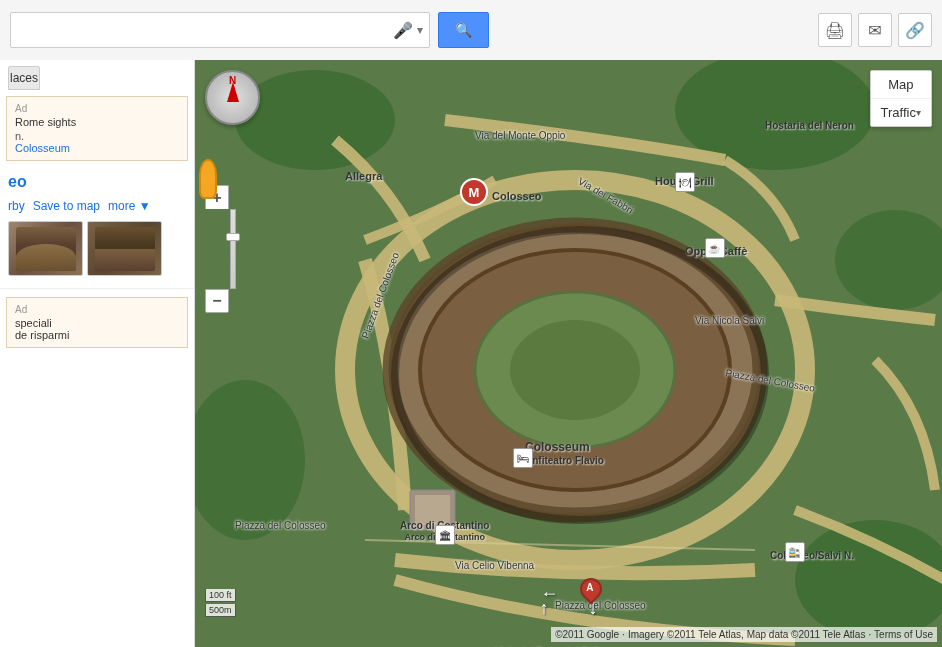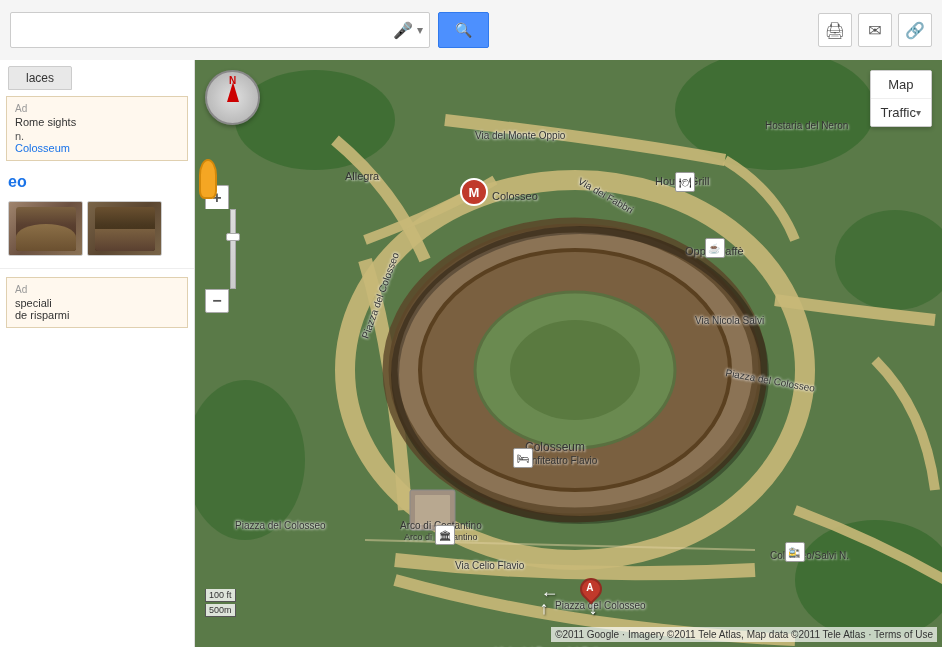--- a/index.html
+++ b/index.html
@@ -94,21 +94,21 @@
       background: white;
       border-right: 1px solid #ddd;
       z-index: 50;
       overflow: hidden;
     }
 
     .sidebar-places-tab {
       background: #e8e8e8;
       border: 1px solid #ccc;
       border-radius: 2px 2px 0 0;
-      padding: 4px 17px;
+      padding: 4px 1px;
       font-size: 12px;
       color: #333;
       display: inline-block;
       margin: 6px 8px 0 8px;
       cursor: pointer;
     }
 
     .sidebar-ad-box {
       background: #fff8ee;
       border: 1px solid #e0d0b0;
@@ -220,21 +220,21 @@
       bottom: 0;
       overflow: hidden;
       background: #4a7c59;
     }
 
     
     .map-label {
       position: absolute;
       font-size: 11px;
       color: #333;
-      font-weight: normal;
+      font-weight: bold;
       text-shadow: 1px 1px 2px rgba(255,255,255,0.8);
       white-space: nowrap;
     }
 
     
     .map-controls {
       position: absolute;
       top: 10px;
       left: 10px;
       z-index: 10;
@@ -540,20 +540,25 @@
     <div class="sidebar-ad-label">Ad</div>
     <div class="sidebar-ad-title">Rome sights</div>
     <div class="sidebar-ad-subtitle" style="font-size:11px;color:#555;">n.</div>
     <a class="sidebar-ad-link">Colosseum</a>
   </div>
 
   
   <div class="sidebar-colosseo-label">eo</div>
 
   
+  <div class="sidebar-actions">
+    <span style="color:#1a73e8;cursor:pointer;font-size:12px;">rby</span>
+    <span style="color:#1a73e8;cursor:pointer;font-size:12px;">Save to map</span>
+    <span style="color:#1a73e8;cursor:pointer;font-size:12px;">more ▼</span>
+  </div>
 
   
   <div class="sidebar-thumbs">
     <div class="thumb-img colosseum1">
 
       <div style="width:60px;height:44px;background:linear-gradient(180deg,#7a6040 0%,#5a4030 40%,#4a3020 100%);border-radius:3px;position:relative;overflow:hidden;">
         <div style="position:absolute;bottom:0;left:0;right:0;height:60%;background:linear-gradient(180deg,#8b6f47,#6b5030);border-radius:50% 50% 0 0;"></div>
       </div>
     </div>
     <div class="thumb-img colosseum2">
@@ -630,21 +635,21 @@
     <rect x="220" y="435" width="35" height="30" fill="#b8a890" rx="1"></rect>
 
     <line x1="170" y1="480" x2="560" y2="490" stroke="#e0d0a0" stroke-width="2" opacity="0.5"></line>
   </svg>
 
   <div class="street-label" style="top:70px; left:280px;">Via del Monte Oppio</div>
   <div class="street-label" style="top:130px; left:380px; transform:rotate(30deg);">Via dei Fabbri</div>
   <div class="street-label" style="top:255px; left:500px;">Via Nicola Salvi</div>
   <div class="street-label" style="top:315px; left:530px; transform:rotate(10deg);">Piazza del Colosseo</div>
   <div class="street-label" style="top:230px; left:140px; transform:rotate(-70deg);">Piazza del Colosseo</div>
-  <div class="street-label" style="top:500px; left:260px;">Via Celio Flavio</div>
+  <div class="street-label" style="top:500px; left:260px;">Via Celio Vibenna</div>
   <div class="street-label" style="top:575px; left:300px;margin-top:12px;">Viale del Parco del Celio</div>
   <div class="street-label" style="top:460px; left:40px;">Piazza del Colosseo</div>
   <div class="street-label" style="top:540px; left:360px;">Piazza del Colosseo</div>
 
   <div class="map-label" style="top:380px; left:330px; font-size:12px;">Colosseum</div>
   <div class="map-label" style="top:395px; left:330px; font-size:10px;">Anfiteatro Flavio</div>
 
   <div class="map-label" style="top:460px; left:205px; font-size:10px; text-align:center;">
     <span>Arco di Costantino</span><br>
     <span style="font-size:9px;">Arco di Costantino</span>

